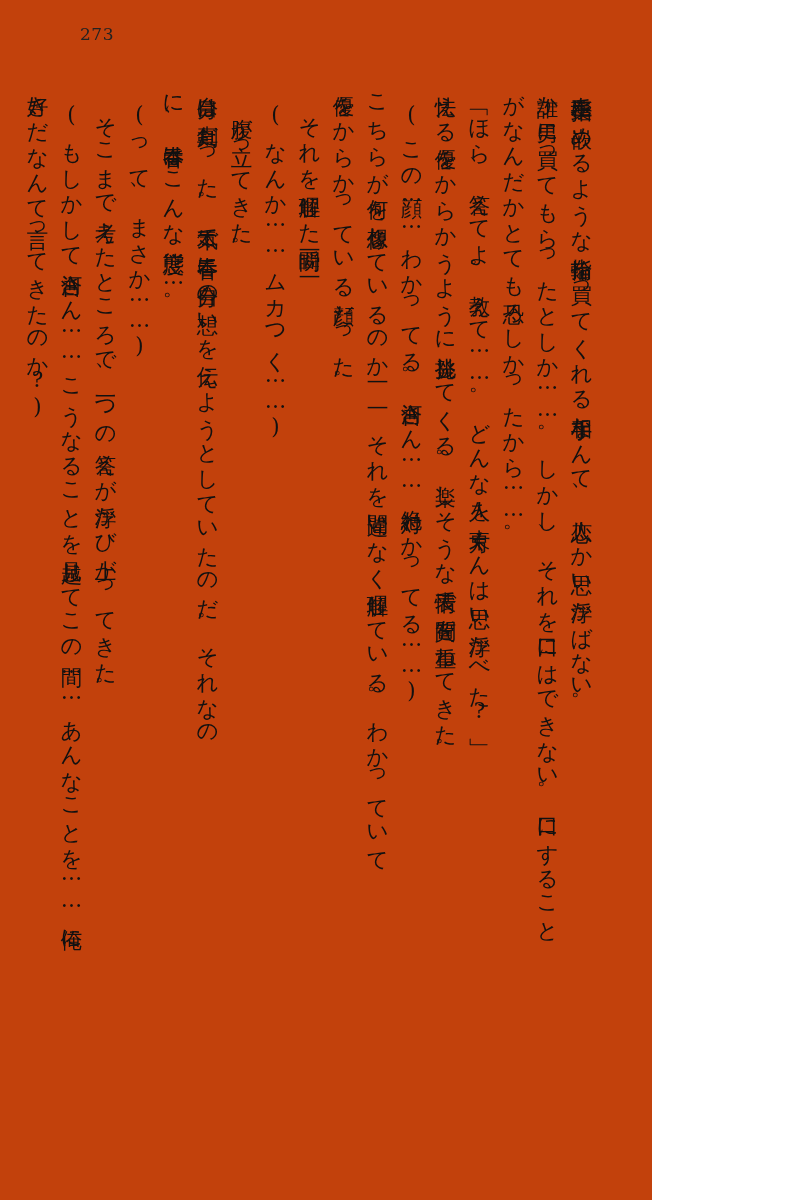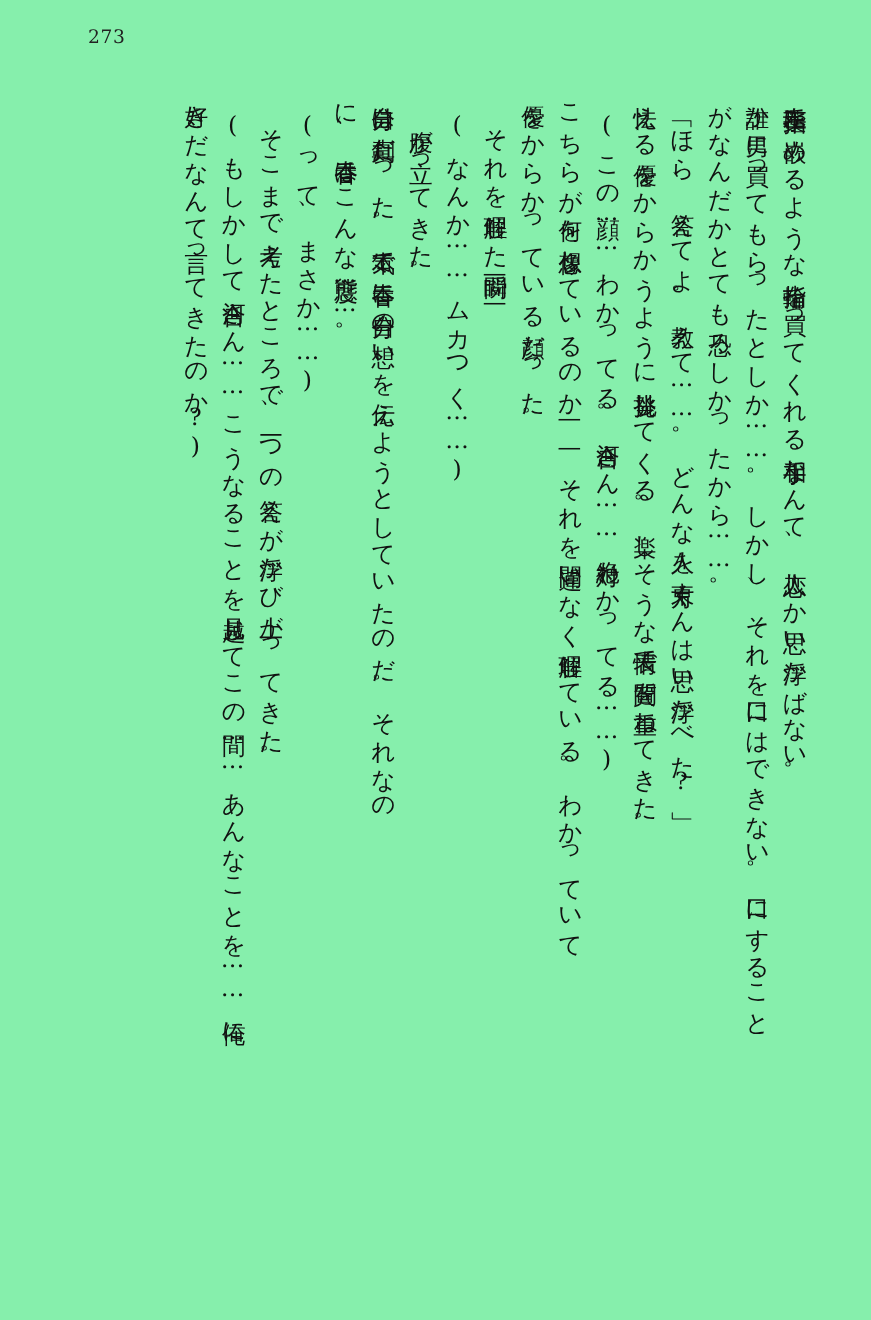--- a/index.html
+++ b/index.html
@@ -2,23 +2,23 @@
 <html><head>
 <meta charset="utf-8">
 <style>
   html, body {
     margin: 0;
     padding: 0;
     background: #ffffff;
   }
   .page {
     position: relative;
-    width: 792px;
+    width: 652px;
     height: 1200px;
-    background: #86efac;
+    background: #c2410c;
     overflow: hidden;
     font-family: "DejaVu Serif", "Liberation Serif", serif;
     color: #1a1a1a;
   }
   .page-number {
     position: absolute;
     top: 24px;
     left: 80px;
     font-size: 17px;
     letter-spacing: 0.5px;

